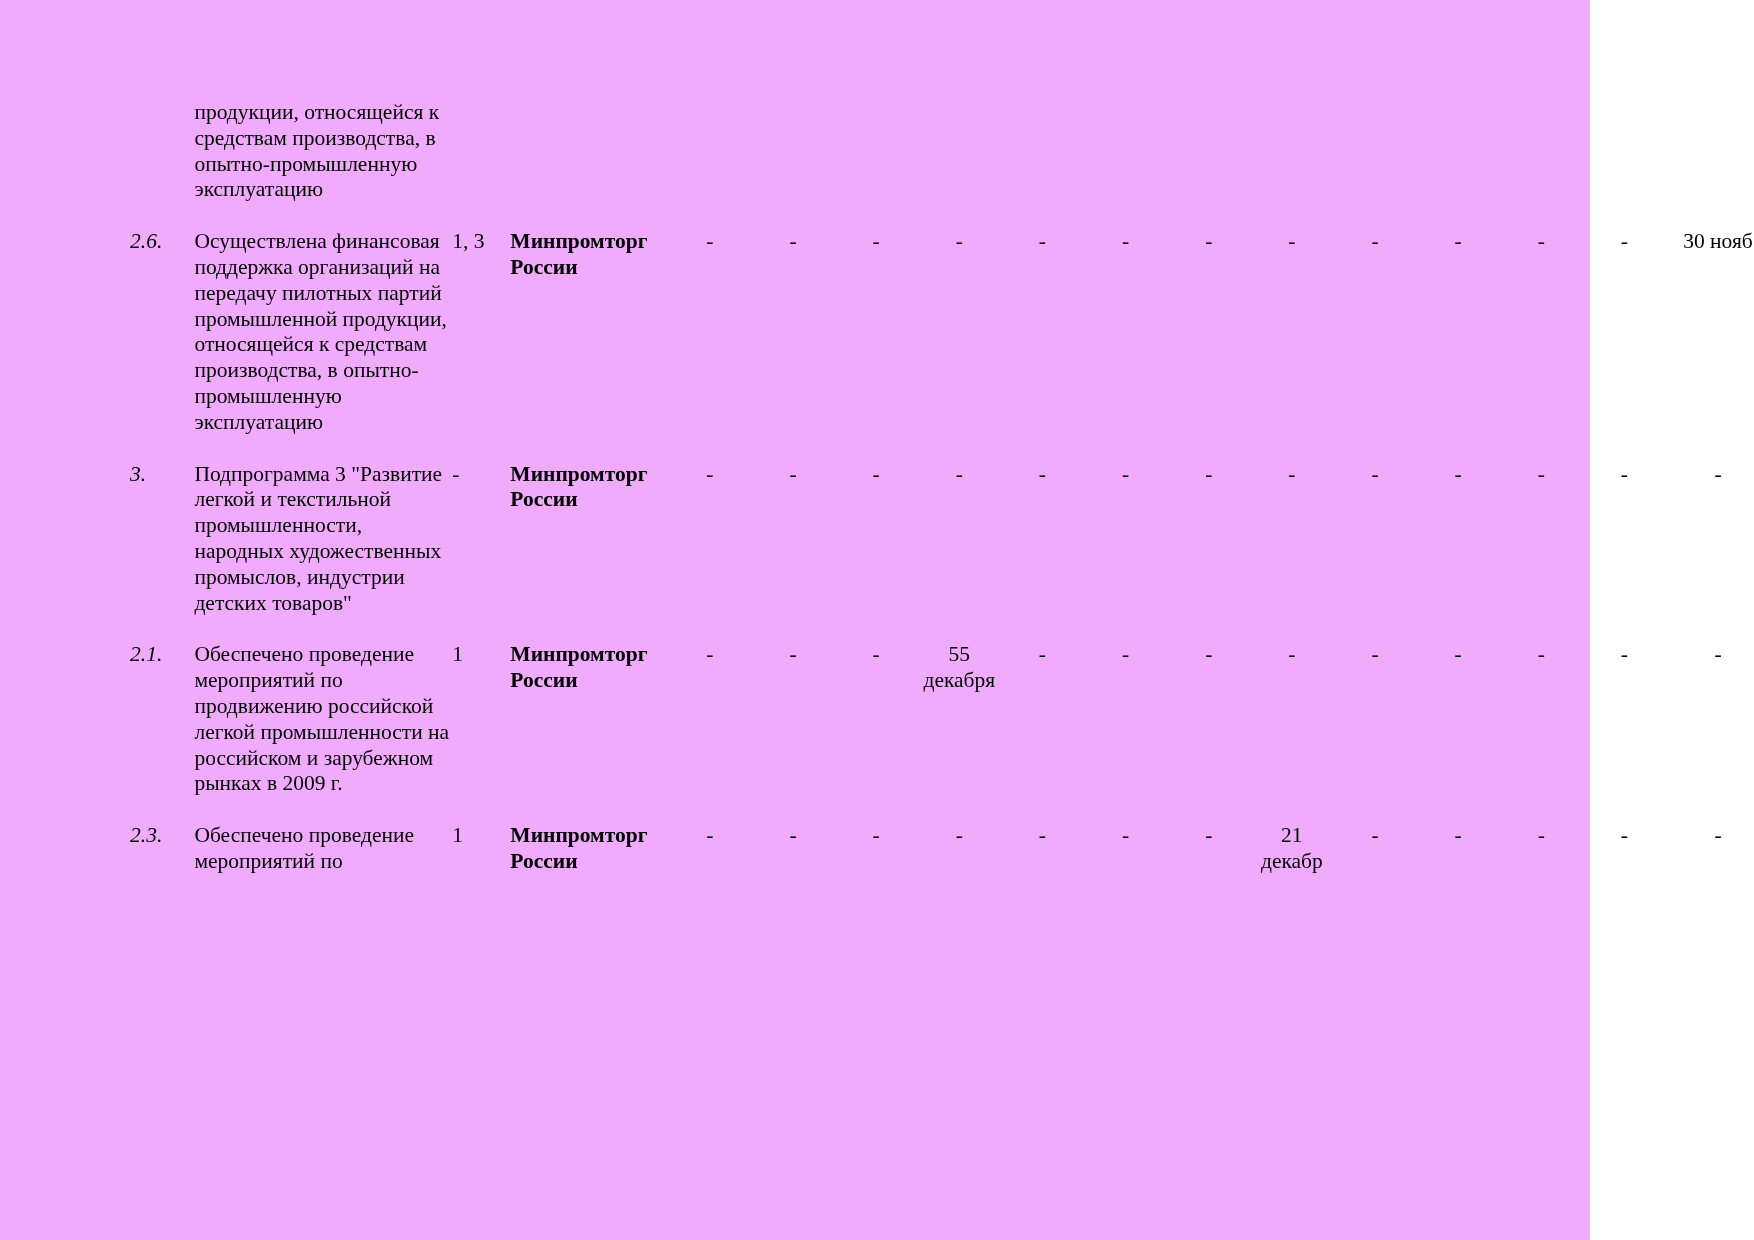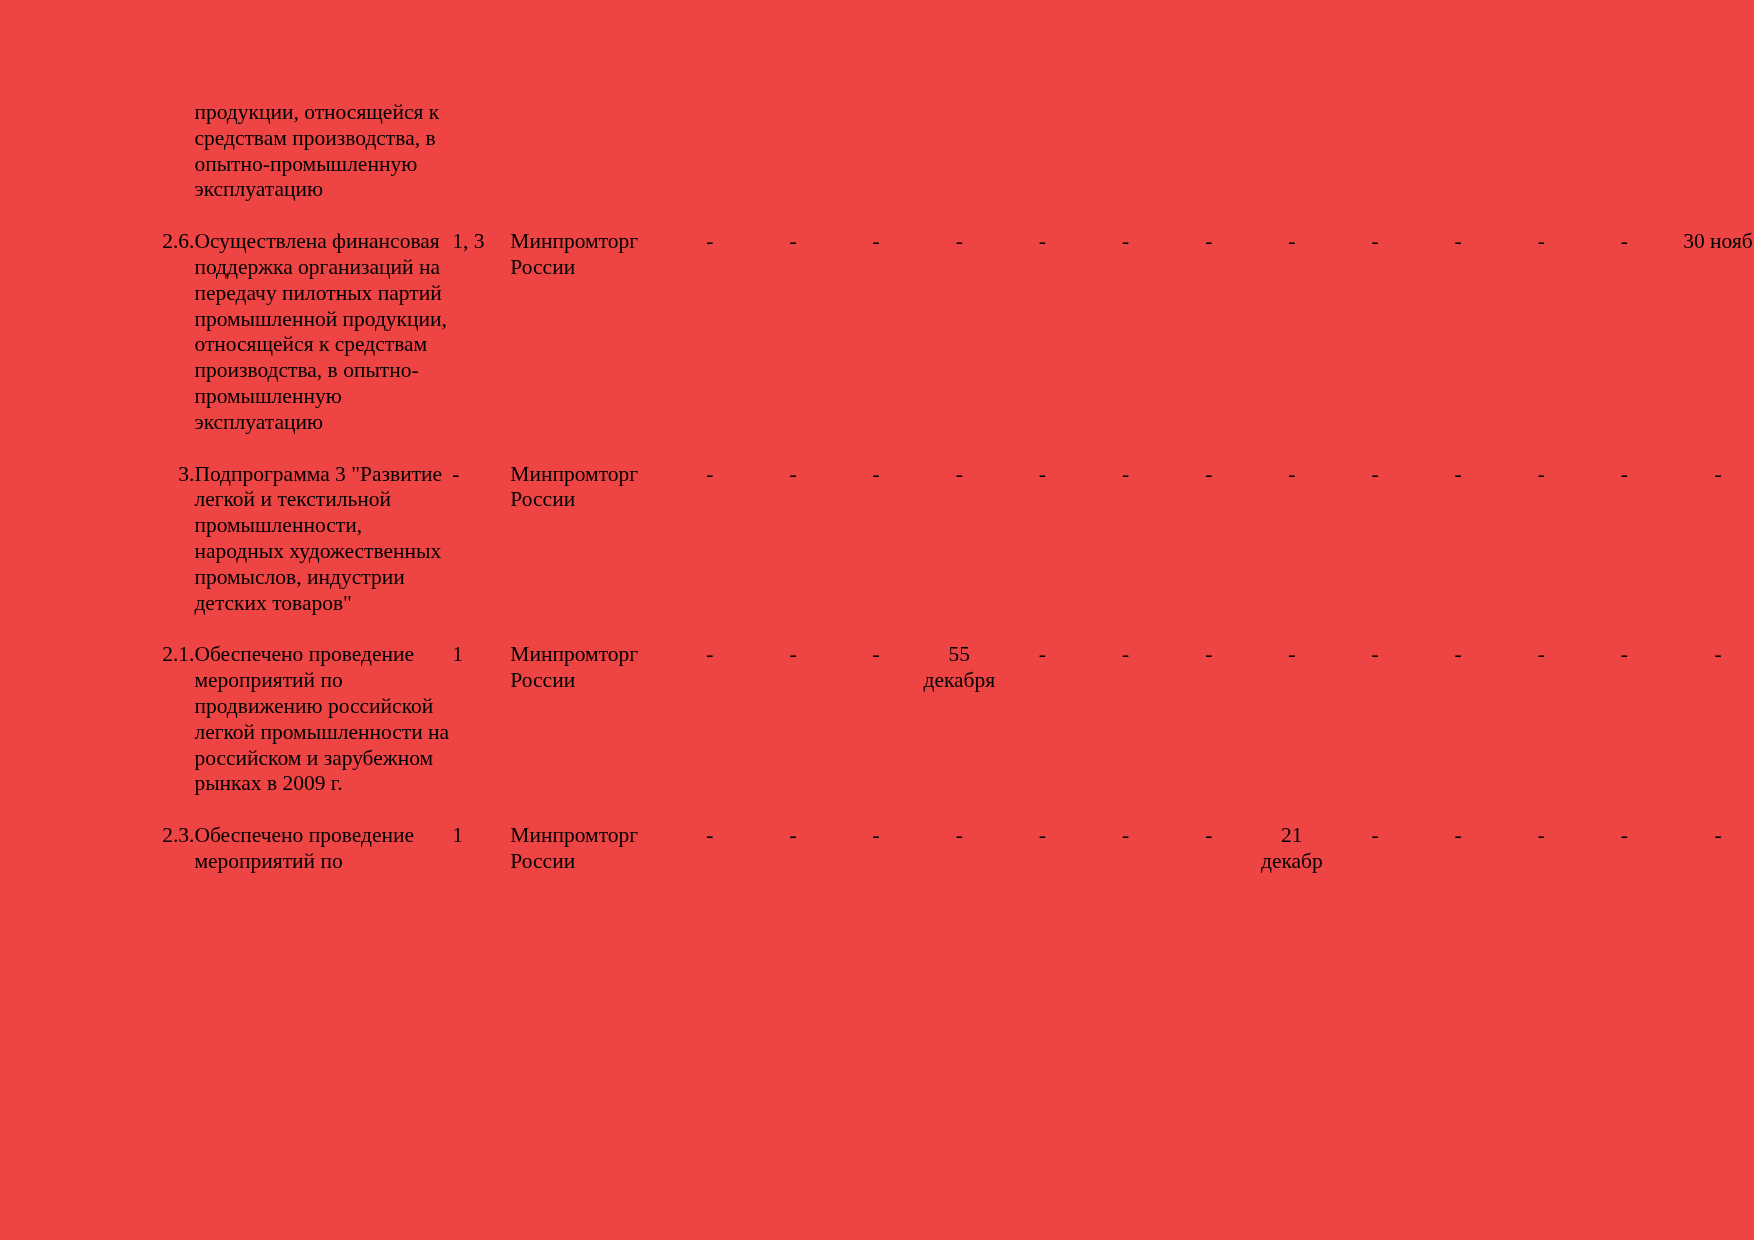--- a/index.html
+++ b/index.html
@@ -13,23 +13,23 @@
     position: relative;
     overflow: hidden;
     font-family: "Liberation Serif", "DejaVu Serif", serif;
     color: #000000;
   }
 
   .page {
     position: absolute;
     left: 0;
     top: 0;
-    width: 1754px;
+    width: 1590px;
     height: 1240px;
-    background: #ef4444;
+    background: #f0abfc;
   }
 
   
   .doc-table {
     position: absolute;
     left: 130px;
     top: 100px;
     width: 1640px;
     border-collapse: collapse;
     table-layout: fixed;
@@ -45,39 +45,41 @@
 
   
   col.c-num       { width: 62px; }
   col.c-desc      { width: 248px; }
   col.c-flag      { width: 56px; }
   col.c-org       { width: 152px; }
   col.c-mon       { width: 80px; }
   col.c-mon-last  { width: 100px; }
 
   .cell-num {
-    text-align: right;
+    text-align: left;
     white-space: nowrap;
     padding-right: 4px;
+    font-style: italic;
   }
   .cell-desc {
     text-align: left;
     padding-right: 6px;
     word-wrap: break-word;
     overflow-wrap: break-word;
   }
   .cell-flag {
     text-align: left;
     white-space: nowrap;
   }
   .cell-org {
     text-align: left;
     padding-left: 6px;
     word-wrap: break-word;
     overflow-wrap: break-word;
+    font-weight: bold;
   }
   .cell-mon {
     text-align: center;
     word-wrap: break-word;
     overflow-wrap: break-word;
     hyphens: none;
   }
 
   
   tr.row-block > td {

